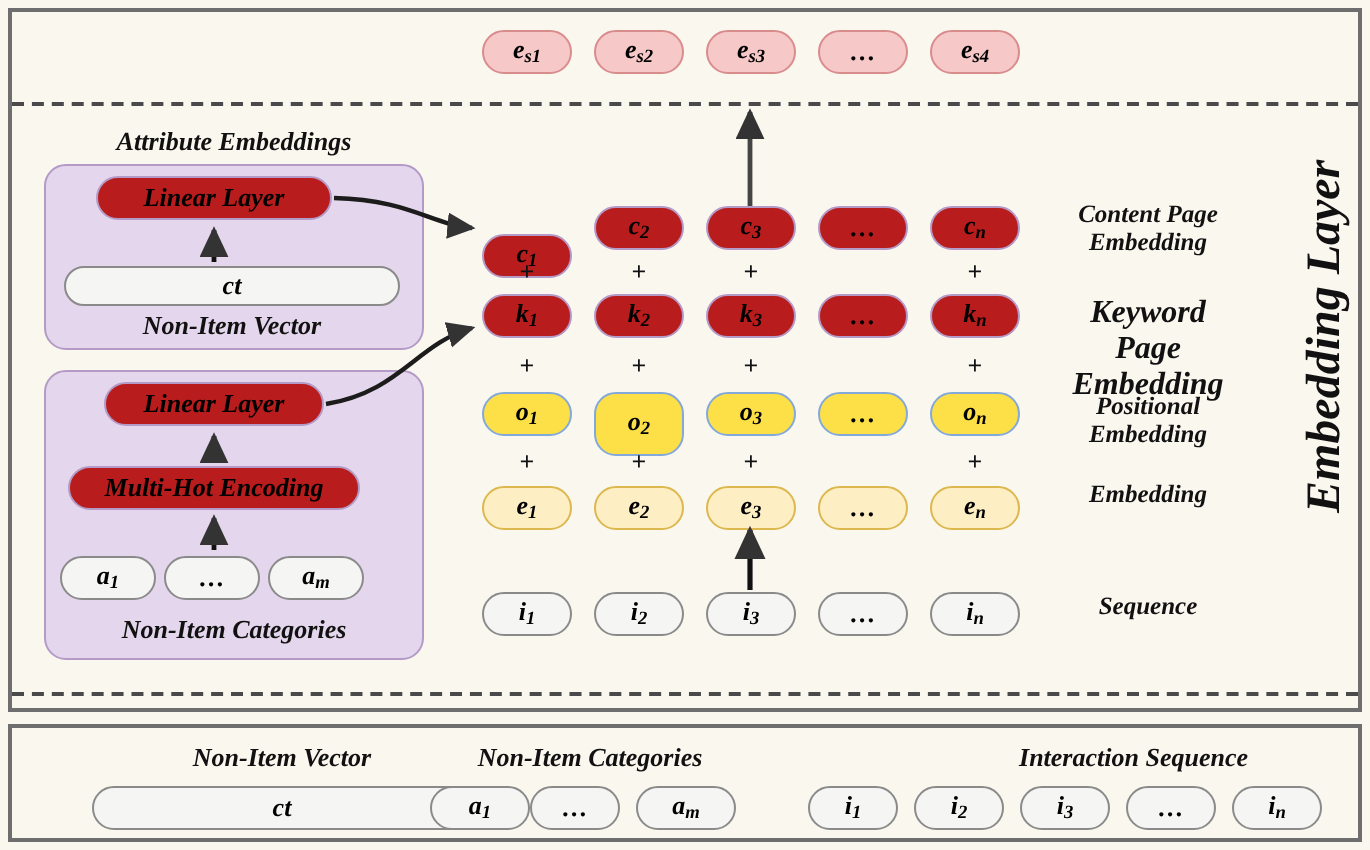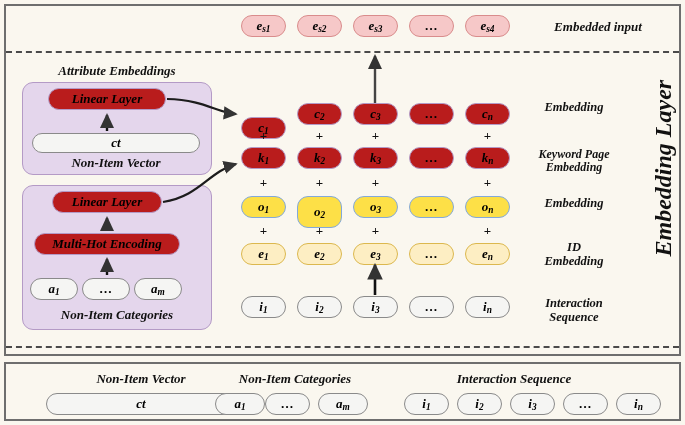--- a/index.html
+++ b/index.html
@@ -38,21 +38,20 @@
 <div id="root">
 
   <div class="frame" style="left:4px;top:4px;width:677px;height:352px;"></div>
   <div class="frame" style="left:4px;top:362px;width:677px;height:59px;"></div>
 
   <div class="dashed-h" style="left:6px;top:51px;width:673px;"></div>
   <div class="dashed-h" style="left:6px;top:346px;width:673px;"></div>
 
   <div class="vert-lbl" style="left:608px;top:188px;width:110px;text-align:center;">Embedding Layer</div>
 
-  <div class="lbl" style="left:528px;top:20px;width:140px;font-size:13px;">Embedded input</div>
 
   <div class="lbl" style="left:22px;top:64px;width:190px;font-size:13px;">Attribute Embeddings</div>
 
   <div class="box bx-lilacgrp" style="left:22px;top:82px;width:190px;height:93px;"></div>
   <div class="box bx-lilacgrp" style="left:22px;top:185px;width:190px;height:145px;"></div>
 
   <div class="box bx-purple" style="left:48px;top:88px;width:118px;height:22px;font-size:13px;">Linear Layer</div>
   <div class="box bx-grey" style="left:32px;top:133px;width:168px;height:20px;font-size:13px;">ct</div>
   <div class="lbl" style="left:32px;top:156px;width:168px;font-size:13px;">Non-Item Vector</div>
 
@@ -86,20 +85,21 @@
         <span>…</span>
       </div>
       <div class="box bx-purple" style="left: 465px; top: 103px; width: 45px; height: 22px; font-size: 13px;">
         <span>c<span class="sub">n</span></span>
       </div>
       <div class="plus" style="left: 241px; top: 125px; width: 45px; height: 22px;">+</div>
       <div class="plus" style="left: 297px; top: 125px; width: 45px; height: 22px;">+</div>
       <div class="plus" style="left: 353px; top: 125px; width: 45px; height: 22px;">+</div>
       <div class="plus" style="left: 465px; top: 125px; width: 45px; height: 22px;">+</div>
       <div class="lbl" style="left: 528px; top: 100px; width: 92px; font-size: 12.5px;">
+        <div>Content Page</div>
         <div>Embedding</div>
       </div>
       <div class="box bx-purple" style="left: 241px; top: 147px; width: 45px; height: 22px; font-size: 13px;">
         <span>k<span class="sub">1</span></span>
       </div>
       <div class="box bx-purple" style="left: 297px; top: 147px; width: 45px; height: 22px; font-size: 13px;">
         <span>k<span class="sub">2</span></span>
       </div>
       <div class="box bx-purple" style="left: 353px; top: 147px; width: 45px; height: 22px; font-size: 13px;">
         <span>k<span class="sub">3</span></span>
@@ -107,21 +107,21 @@
       <div class="box bx-purple" style="left: 409px; top: 147px; width: 45px; height: 22px; font-size: 13px;">
         <span>…</span>
       </div>
       <div class="box bx-purple" style="left: 465px; top: 147px; width: 45px; height: 22px; font-size: 13px;">
         <span>k<span class="sub">n</span></span>
       </div>
       <div class="plus" style="left: 241px; top: 169px; width: 45px; height: 27px;">+</div>
       <div class="plus" style="left: 297px; top: 169px; width: 45px; height: 27px;">+</div>
       <div class="plus" style="left: 353px; top: 169px; width: 45px; height: 27px;">+</div>
       <div class="plus" style="left: 465px; top: 169px; width: 45px; height: 27px;">+</div>
-      <div class="lbl" style="left: 528px; top: 148px; width: 92px; font-size: 12px;">
+      <div class="lbl" style="left: 528px; top: 148px; width: 92px; font-size: 16px;">
         <div>Keyword Page</div>
         <div>Embedding</div>
       </div>
       <div class="box bx-blue" style="left: 241px; top: 196px; width: 45px; height: 22px; font-size: 13px;">
         <span>o<span class="sub">1</span></span>
       </div>
       <div class="box bx-blue" style="left: 297px; top: 196px; width: 45px; height: 32px; font-size: 13px;">
         <span>o<span class="sub">2</span></span>
       </div>
       <div class="box bx-blue" style="left: 353px; top: 196px; width: 45px; height: 22px; font-size: 13px;">
@@ -131,58 +131,57 @@
         <span>…</span>
       </div>
       <div class="box bx-blue" style="left: 465px; top: 196px; width: 45px; height: 22px; font-size: 13px;">
         <span>o<span class="sub">n</span></span>
       </div>
       <div class="plus" style="left: 241px; top: 218px; width: 45px; height: 25px;">+</div>
       <div class="plus" style="left: 297px; top: 218px; width: 45px; height: 25px;">+</div>
       <div class="plus" style="left: 353px; top: 218px; width: 45px; height: 25px;">+</div>
       <div class="plus" style="left: 465px; top: 218px; width: 45px; height: 25px;">+</div>
       <div class="lbl" style="left: 528px; top: 196px; width: 92px; font-size: 12.5px;">
+        <div>Positional</div>
         <div>Embedding</div>
       </div>
       <div class="box bx-yellow" style="left: 241px; top: 243px; width: 45px; height: 22px; font-size: 13px;">
         <span>e<span class="sub">1</span></span>
       </div>
       <div class="box bx-yellow" style="left: 297px; top: 243px; width: 45px; height: 22px; font-size: 13px;">
         <span>e<span class="sub">2</span></span>
       </div>
       <div class="box bx-yellow" style="left: 353px; top: 243px; width: 45px; height: 22px; font-size: 13px;">
         <span>e<span class="sub">3</span></span>
       </div>
       <div class="box bx-yellow" style="left: 409px; top: 243px; width: 45px; height: 22px; font-size: 13px;">
         <span>…</span>
       </div>
       <div class="box bx-yellow" style="left: 465px; top: 243px; width: 45px; height: 22px; font-size: 13px;">
         <span>e<span class="sub">n</span></span>
       </div>
       <div class="lbl" style="left: 528px; top: 240px; width: 92px; font-size: 12.5px;">
-        <div>ID</div>
         <div>Embedding</div>
       </div>
       <div class="box bx-grey" style="left: 241px; top: 296px; width: 45px; height: 22px; font-size: 13px;">
         <span>i<span class="sub">1</span></span>
       </div>
       <div class="box bx-grey" style="left: 297px; top: 296px; width: 45px; height: 22px; font-size: 13px;">
         <span>i<span class="sub">2</span></span>
       </div>
       <div class="box bx-grey" style="left: 353px; top: 296px; width: 45px; height: 22px; font-size: 13px;">
         <span>i<span class="sub">3</span></span>
       </div>
       <div class="box bx-grey" style="left: 409px; top: 296px; width: 45px; height: 22px; font-size: 13px;">
         <span>…</span>
       </div>
       <div class="box bx-grey" style="left: 465px; top: 296px; width: 45px; height: 22px; font-size: 13px;">
         <span>i<span class="sub">n</span></span>
       </div>
       <div class="lbl" style="left: 528px; top: 296px; width: 92px; font-size: 12.5px;">
-        <div>Interaction</div>
         <div>Sequence</div>
       </div>
     </div>
 
   <div id="toprow">
       <div class="box bx-pink" style="left: 241px; top: 15px; width: 45px; height: 22px; font-size: 13px;">
         <span>e<span class="sub">s1</span></span>
       </div>
       <div class="box bx-pink" style="left: 297px; top: 15px; width: 45px; height: 22px; font-size: 13px;">
         <span>e<span class="sub">s2</span></span>
@@ -206,21 +205,21 @@
       <div class="lbl" style="left: 215px; top: 372px; width: 160px; font-size: 13px;">Non-Item Categories</div>
       <div class="box bx-grey" style="left: 215px; top: 393px; width: 50px; height: 22px; font-size: 13px;">
         <span>a<span class="sub">1</span></span>
       </div>
       <div class="box bx-grey" style="left: 265px; top: 393px; width: 45px; height: 22px; font-size: 13px;">
         <span>…</span>
       </div>
       <div class="box bx-grey" style="left: 318px; top: 393px; width: 50px; height: 22px; font-size: 13px;">
         <span>a<span class="sub">m</span></span>
       </div>
-      <div class="lbl" style="left: 404px; top: 372px; width: 220px; font-size: 13px;">Interaction Sequence</div>
+      <div class="lbl" style="left: 404px; top: 372px; width: 220px; font-size: 13px; text-align: right;">Interaction Sequence</div>
       <div class="box bx-grey" style="left: 404px; top: 393px; width: 45px; height: 22px; font-size: 13px;">
         <span>i<span class="sub">1</span></span>
       </div>
       <div class="box bx-grey" style="left: 457px; top: 393px; width: 45px; height: 22px; font-size: 13px;">
         <span>i<span class="sub">2</span></span>
       </div>
       <div class="box bx-grey" style="left: 510px; top: 393px; width: 45px; height: 22px; font-size: 13px;">
         <span>i<span class="sub">3</span></span>
       </div>
       <div class="box bx-grey" style="left: 563px; top: 393px; width: 45px; height: 22px; font-size: 13px;">

